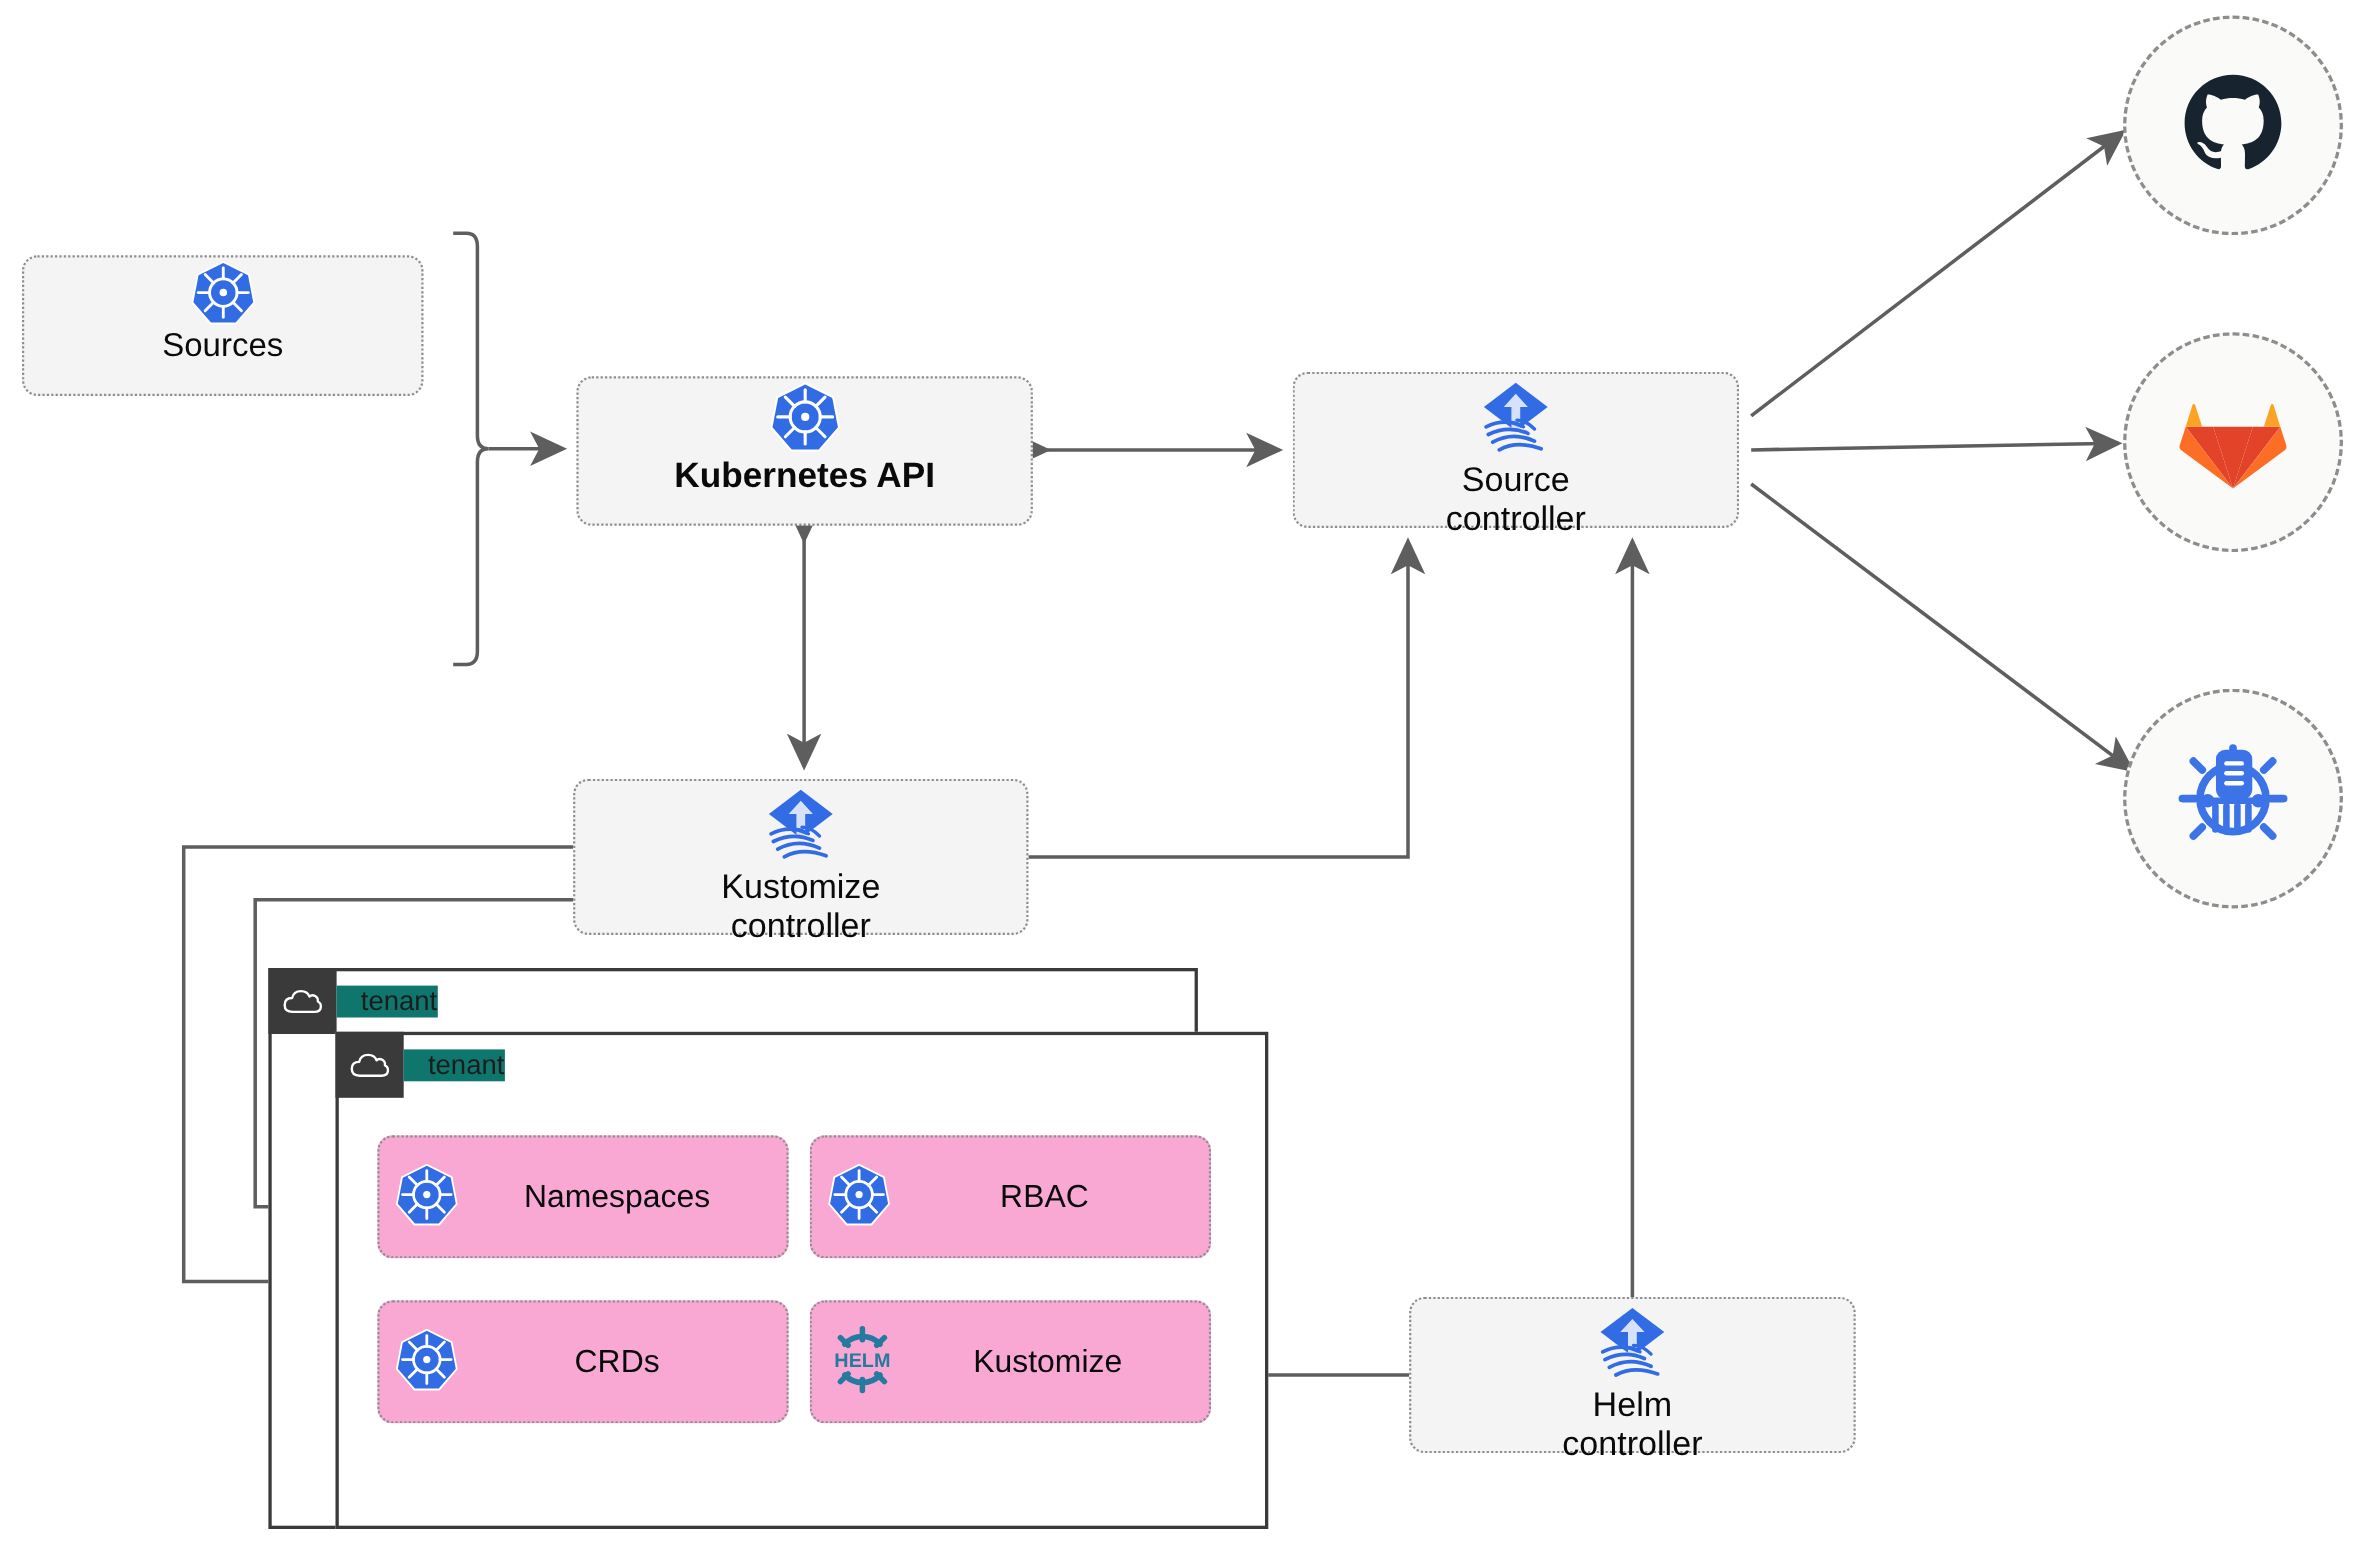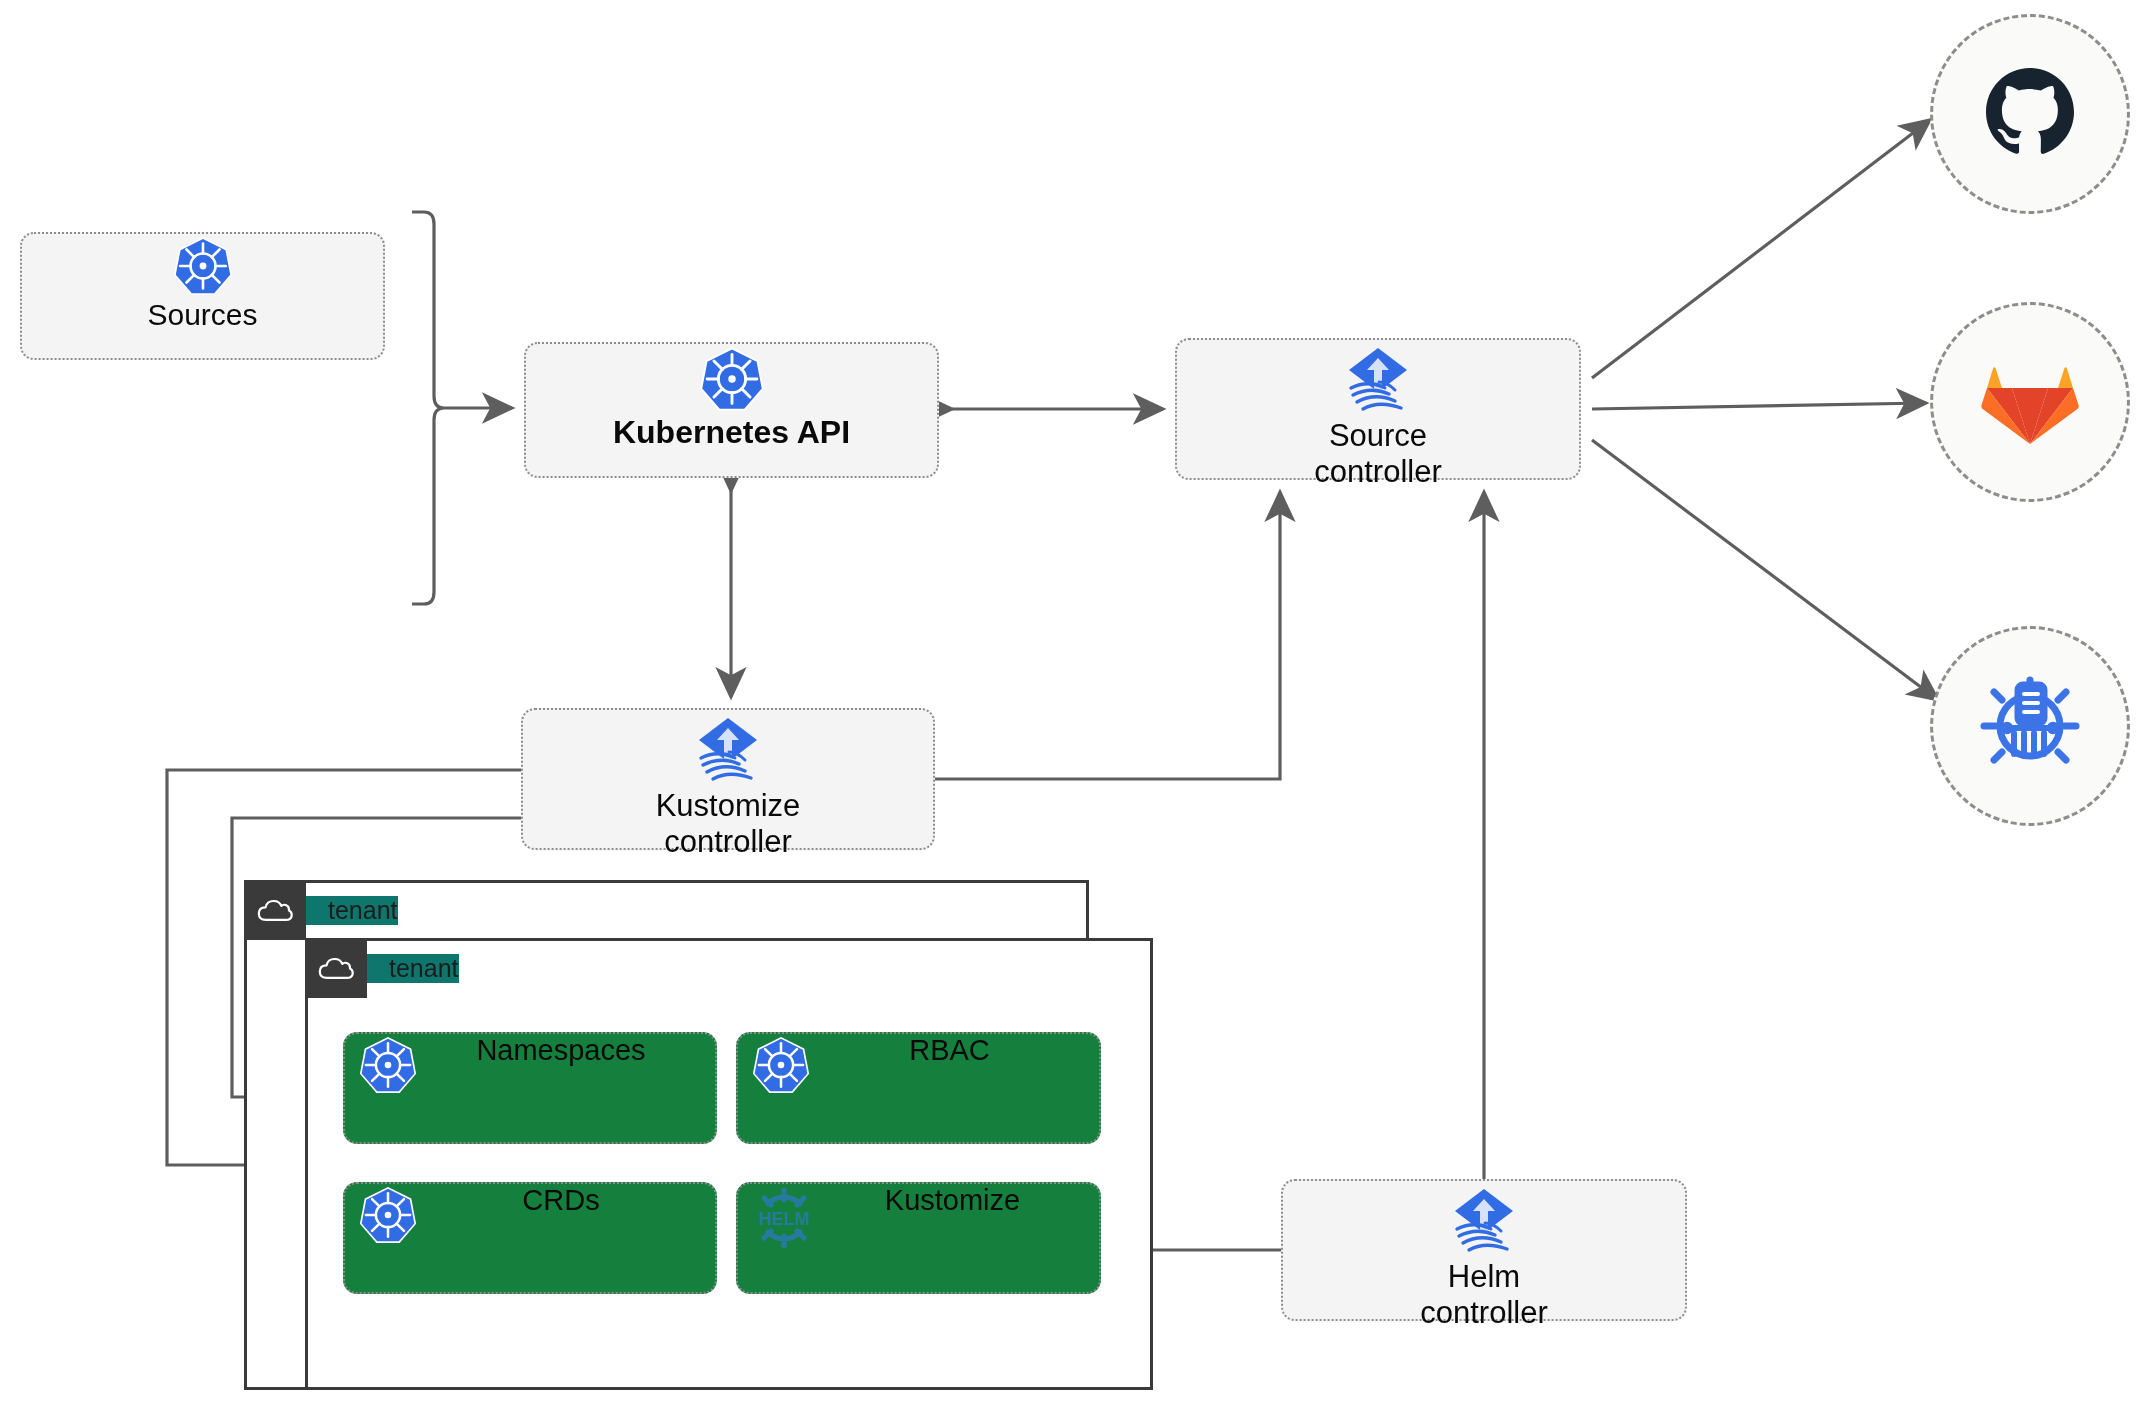--- a/index.html
+++ b/index.html
@@ -63,24 +63,25 @@
   #node-helm-ctrl     { left: 1281px; top: 1179px; width: 406px; height: 142px; }
 
   #node-sources .lbl, #node-kustomizations .lbl { font-size: 30px; }
   #node-k8s-api .lbl { font-size: 32px; font-weight: bold; }
   #node-source-ctrl .lbl, #node-kustomize-ctrl .lbl, #node-helm-ctrl .lbl { font-size: 31px; }
 
   
   .tnode {
     position: absolute;
     z-index: 6;
-    background: #15803d;
+    background: #f9a8d4;
     border: 2.5px dotted #8d8d8d;
     border-radius: 14px;
     display: flex;
+    align-items: center;
     padding: 0 12px;
   }
   .tnode .lbl { flex:1 1 auto; text-align:center; font-size: 29px; color:#0a0a0a; }
   #t-namespaces { left: 343px; top: 1032px; width: 374px; height: 112px; }
   #t-rbac       { left: 736px; top: 1032px; width: 365px; height: 112px; }
   #t-crds       { left: 343px; top: 1182px; width: 374px; height: 112px; }
   #t-releases   { left: 736px; top: 1182px; width: 365px; height: 112px; }
 
   
   .tenant {

